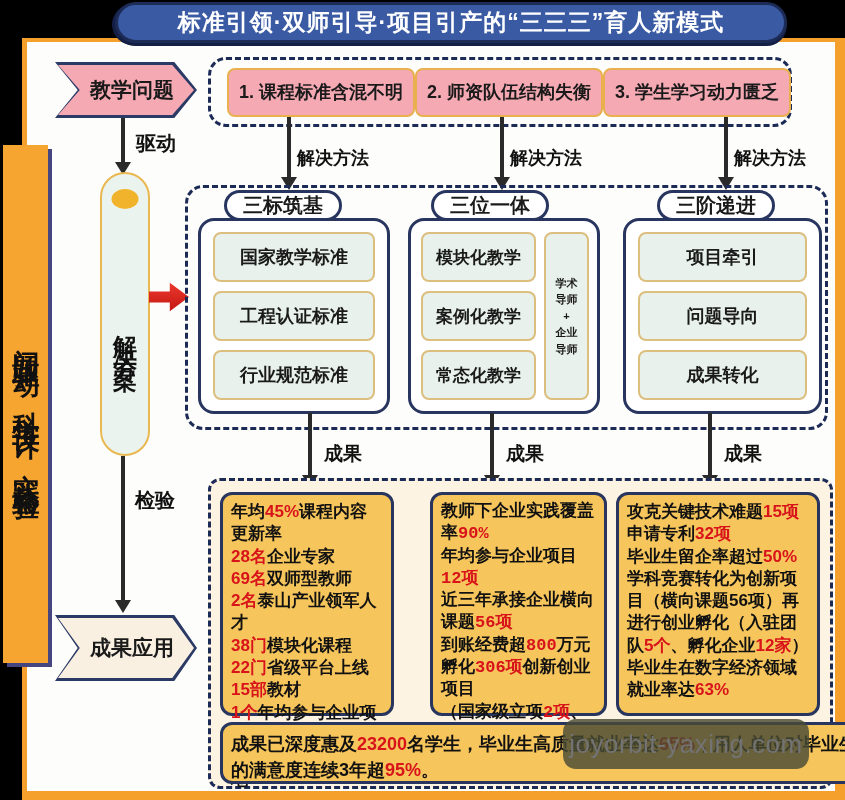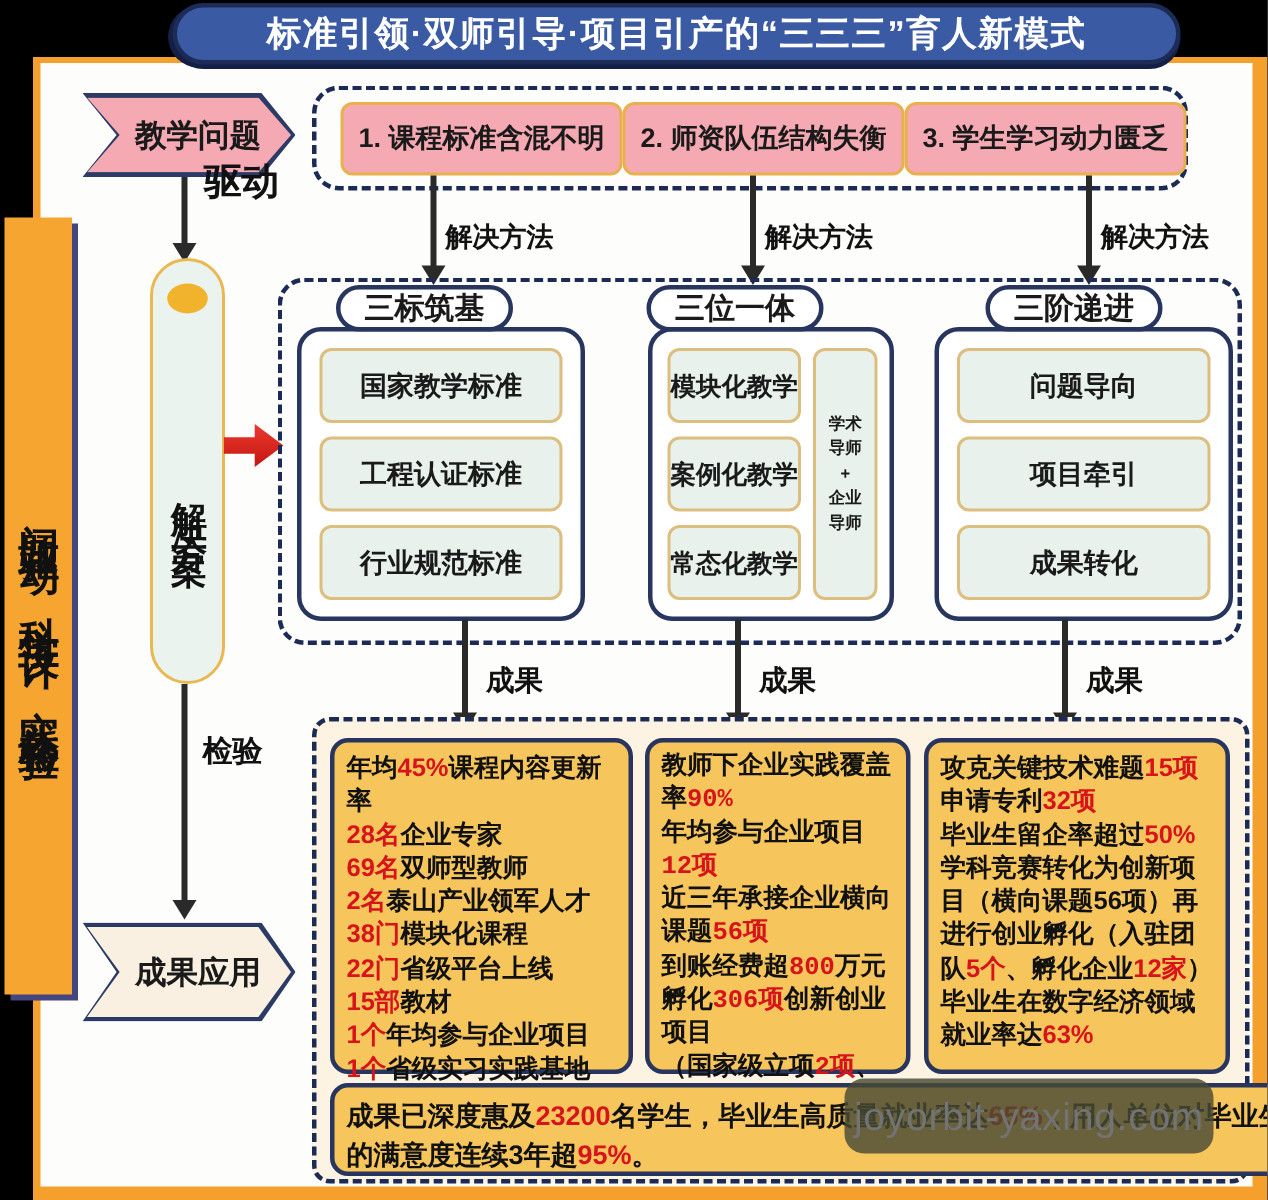--- a/index.html
+++ b/index.html
@@ -141,21 +141,21 @@
   </div>
 
   <div class="dashbox problems">
     <div class="problem">1. 课程标准含混不明</div>
     <div class="problem">2. 师资队伍结构失衡</div>
     <div class="problem">3. 学生学习动力匮乏</div>
   </div>
 
   <div class="stem" style="left:121px;top:118px;height:46px;"></div>
   <div class="head" style="left:115px;top:162px;"></div>
-  <div class="flowlabel" style="left:136px;top:104px;font-size:25px;text-align:right;">驱动</div>
+  <div class="flowlabel" style="left:136px;top:130px;font-size:20px;text-align:right;">驱动</div>
 
   <div class="stem" style="left:287px;top:117px;height:62px;"></div>
   <div class="head" style="left:281px;top:177px;"></div>
   <div class="flowlabel" style="left:297px;top:146px;font-size:18px;">解决方法</div>
 
   <div class="stem" style="left:500px;top:117px;height:62px;"></div>
   <div class="head" style="left:494px;top:177px;"></div>
   <div class="flowlabel" style="left:510px;top:146px;font-size:18px;">解决方法</div>
 
   <div class="stem" style="left:724px;top:117px;height:62px;"></div>
@@ -174,40 +174,40 @@
   <div class="pill" style="left:224px;">三标筑基</div>
   <div class="col" style="left:198px;width:192px;">
     <div class="col-stack">
       <div class="mint">国家教学标准</div>
       <div class="mint">工程认证标准</div>
       <div class="mint">行业规范标准</div>
     </div>
   </div>
 
   <div class="pill" style="left:431px;">三位一体</div>
-  <div class="col" style="left:432px;width:164px;">
+  <div class="col" style="left:408px;width:192px;">
     <div class="col2-row">
       <div class="col2-stack">
         <div class="mint">模块化教学</div>
         <div class="mint">案例化教学</div>
         <div class="mint">常态化教学</div>
       </div>
       <div class="mint sidepanel">学术
 导师
 +
 企业
 导师</div>
     </div>
   </div>
 
   <div class="pill" style="left:657px;">三阶递进</div>
   <div class="col" style="left:623px;width:199px;">
     <div class="col-stack">
+      <div class="mint">项目牵引</div>
       <div class="mint">问题导向</div>
-      <div class="mint">项目牵引</div>
       <div class="mint">成果转化</div>
     </div>
   </div>
 
   <div class="stem" style="left:308px;top:413px;height:64px;"></div>
   <div class="head" style="left:302px;top:475px;"></div>
   <div class="flowlabel" style="left:324px;top:441px;font-size:19px;">成果</div>
 
   <div class="stem" style="left:490px;top:413px;height:64px;"></div>
   <div class="head" style="left:484px;top:475px;"></div>
@@ -223,21 +223,21 @@
 
   <div class="ribbon cream" style="left:55px;top:615px;width:142px;height:66px;">
     <div class="rb-out"></div>
     <div class="rb-in">
         <span>成果应用</span>
       </div>
   </div>
 
   <div class="dashbox resultsbox"></div>
 
-  <div class="obox" style="left:220px;top:492px;width:202px;height:224px;">
+  <div class="obox" style="left:220px;top:492px;width:174px;height:224px;">
       <div><span>年均</span><span class="red">45%</span><span>课程内容更新率</span></div>
       <div><span class="red">28名</span><span>企业专家</span></div>
       <div><span class="red">69名</span><span>双师型教师</span></div>
       <div><span class="red">2名</span><span>泰山产业领军人才</span></div>
       <div><span class="red">38门</span><span>模块化课程</span></div>
       <div><span class="red">22门</span><span>省级平台上线</span></div>
       <div><span class="red">15部</span><span>教材</span></div>
       <div><span class="red">1个</span><span>年均参与企业项目</span></div>
       <div><span class="red">1个</span><span>省级实习实践基地</span></div>
     </div>

